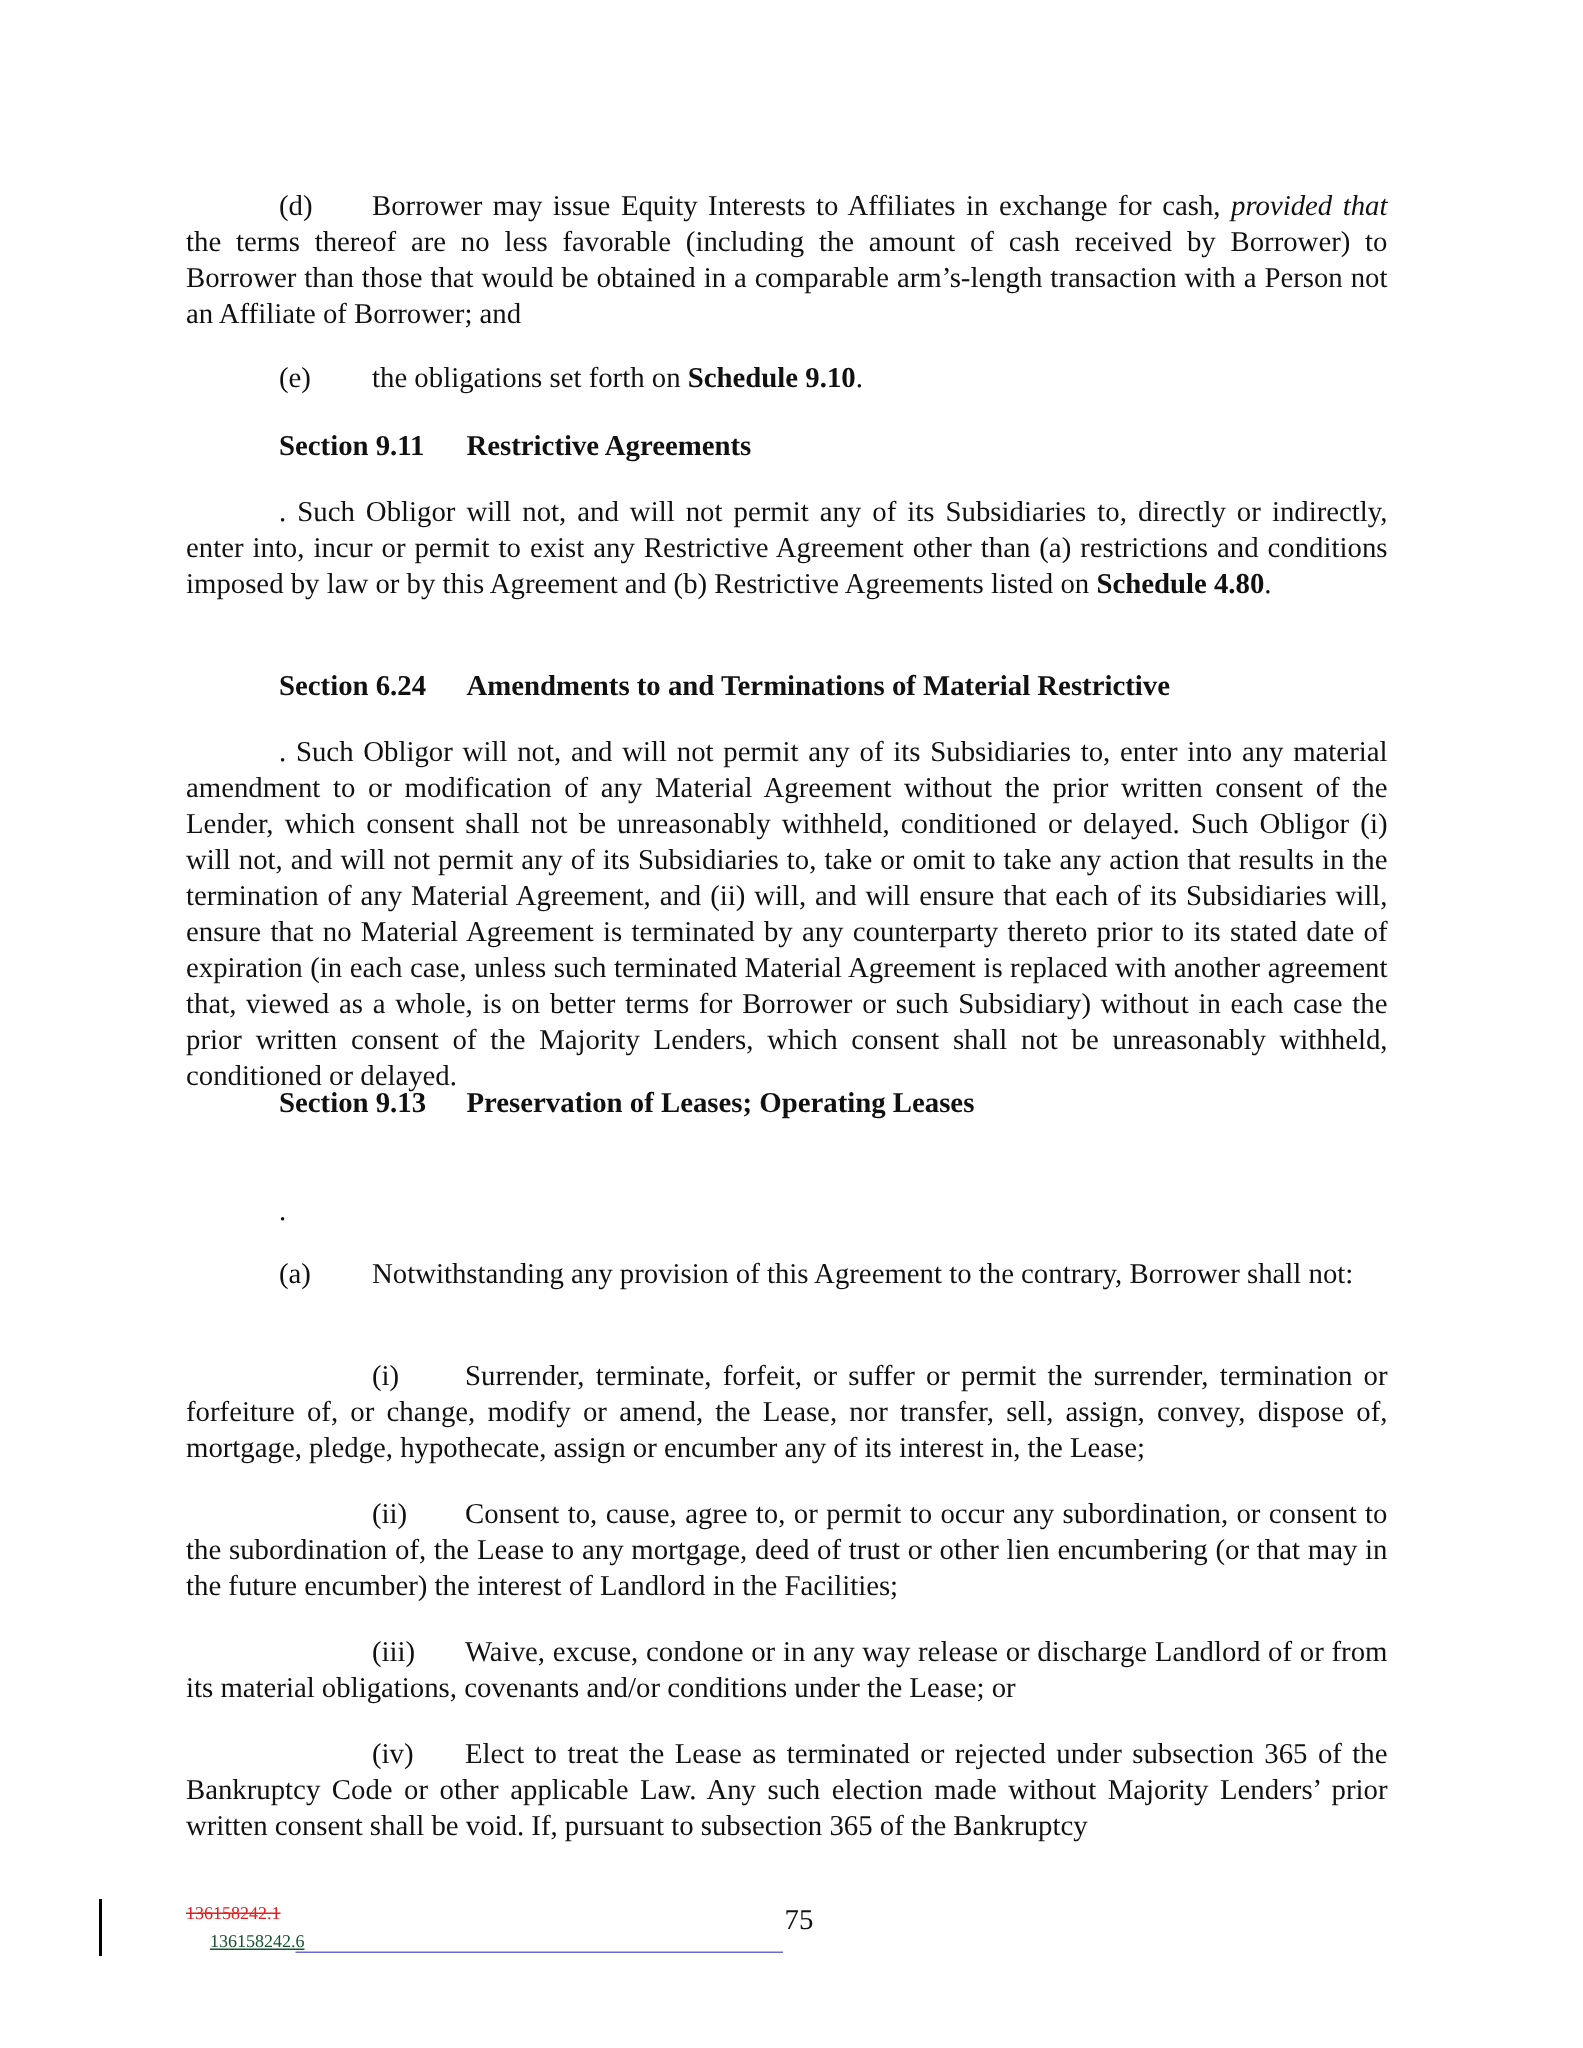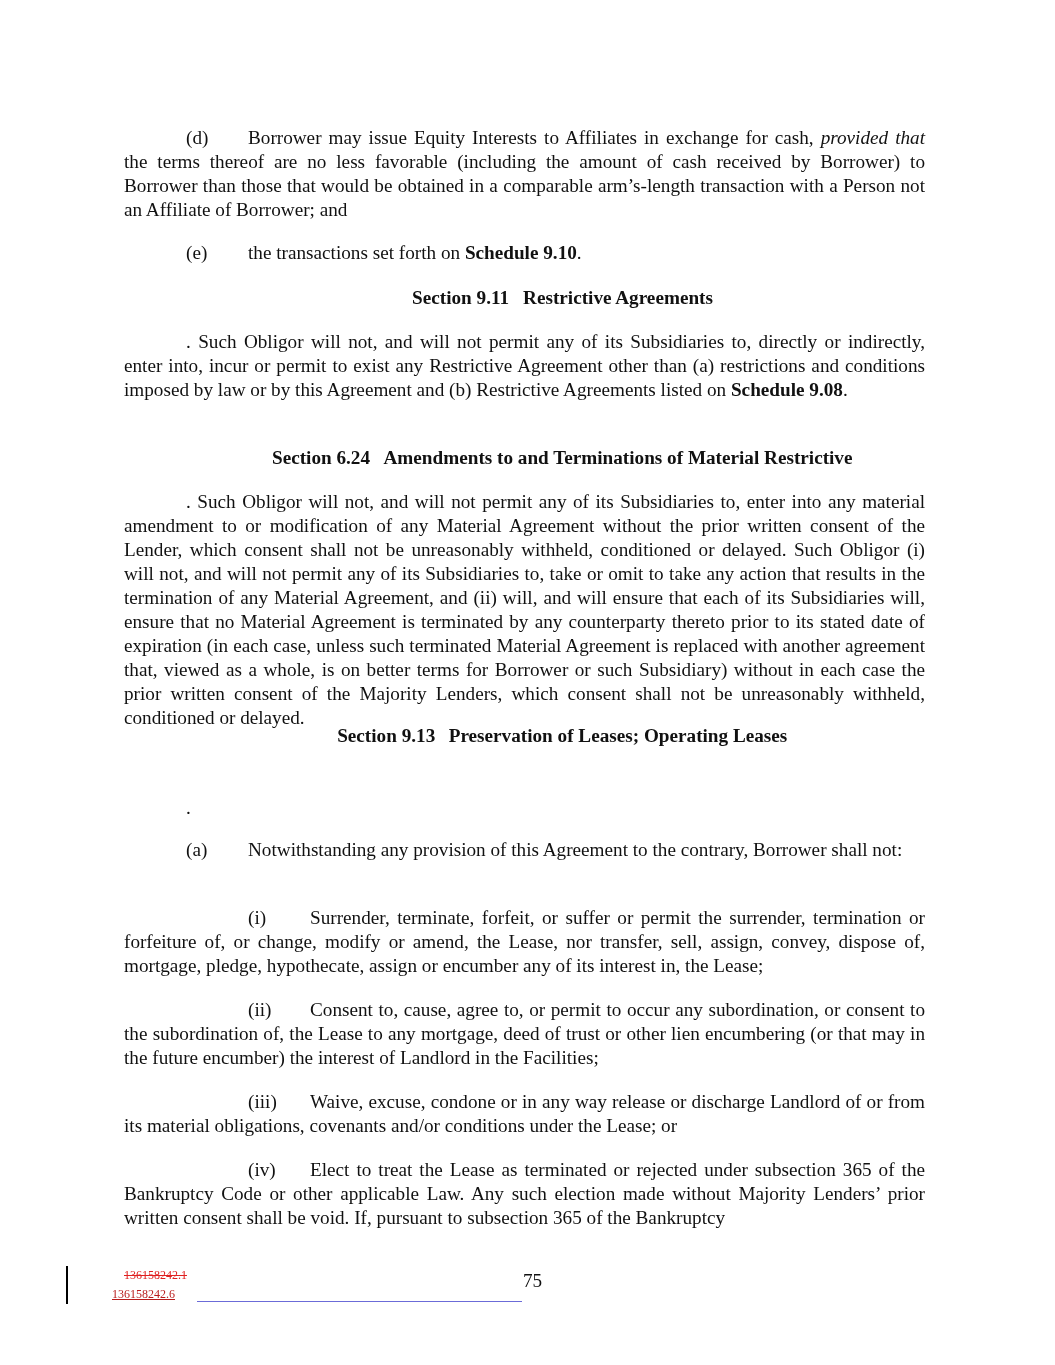--- a/index.html
+++ b/index.html
@@ -7,58 +7,58 @@
     width: 1055px; height: 1365px; position: relative; overflow: hidden;
     font-family: "Liberation Serif", "DejaVu Serif", serif;
     color: #111; font-size: 19.2px; line-height: 24px;
   }
   .page { position: absolute; left: 124px; top: 124px; width: 801px; }
   p { margin: 0; text-align: justify; }
   .ind1 { text-indent: 62px; }
   .blk { position: absolute; left: 0; width: 801px; }
   .tab { display: inline-block; width: 62px; text-indent: 0; }
   .tab2 { display: inline-block; width: 62px; text-indent: 0; }
-  .heading { font-weight: bold; text-align: center; text-indent: 62px; }
+  .heading { font-weight: bold; text-align: left; text-indent: 62px; }
   .heading .num { display: inline-block; width: 125px; text-indent: 0; }
   b { font-weight: bold; }
   i { font-style: italic; }
   .sub { text-indent: 124px; }
   .footer { position: absolute; left: 0; top: 1262px; width: 914px; height: 60px; }
   .change-bar { position: absolute; left: 66px; top: 4px; width: 2px; height: 38px; background: #000; }
   .fn-old { position: absolute; left: 124px; top: 6px; font-size: 12px; line-height: 14px; color: #e02020; text-decoration: line-through; }
-  .fn-new { position: absolute; left: 112px; top: 25px; font-size: 12px; line-height: 14px; color: #b91c1c; text-decoration: underline; }
+  .fn-new { position: absolute; left: 140px; top: 25px; font-size: 12px; line-height: 14px; color: #14532d; text-decoration: underline; }
   .fn-line { position: absolute; left: 197px; top: 39px; width: 325px; height: 0; border-bottom: 1px solid #6b6bd8; }
   .pagenum { position: absolute; left: 523px; top: 8px; font-size: 19.2px; line-height: 22px; color: #111; }
 </style>
 </head>
 <body>
 
 <div class="page">
 
   <div class="blk" style="top:2px;">
     <p class="ind1">
       <span class="tab">(d)</span><span>Borrower may issue Equity Interests to Affiliates in exchange for cash, </span><i>provided that</i><span> the terms thereof are no less favorable (including the amount of cash received by Borrower) to Borrower than those that would be obtained in a comparable arm’s-length transaction with a Person not an Affiliate of Borrower; and</span>
     </p>
   </div>
 
   <div class="blk" style="top:117px;">
     <p class="ind1">
-      <span class="tab">(e)</span><span>the transactions set forth on </span><b>Schedule 9.10</b><span>.</span>
+      <span class="tab">(e)</span><span>the obligations set forth on </span><b>Schedule 9.10</b><span>.</span>
     </p>
   </div>
 
   <div class="blk" style="top:162px;">
     <p class="heading">
       <span class="num">Section 9.11</span><span>Restrictive Agreements</span>
     </p>
   </div>
 
   <div class="blk" style="top:206px;">
     <p class="ind1">
-      <span>.  Such Obligor will not, and will not permit any of its Subsidiaries to, directly or indirectly, enter into, incur or permit to exist any Restrictive Agreement other than (a) restrictions and conditions imposed by law or by this Agreement and (b) Restrictive Agreements listed on </span><b>Schedule 9.08</b><span>.</span>
+      <span>.  Such Obligor will not, and will not permit any of its Subsidiaries to, directly or indirectly, enter into, incur or permit to exist any Restrictive Agreement other than (a) restrictions and conditions imposed by law or by this Agreement and (b) Restrictive Agreements listed on </span><b>Schedule 4.80</b><span>.</span>
     </p>
   </div>
 
   <div class="blk" style="top:322px;">
     <p class="heading">
       <span class="num">Section 6.24</span><span>Amendments to and Terminations of Material Restrictive</span>
     </p>
   </div>
 
   <div class="blk" style="top:366px;">

